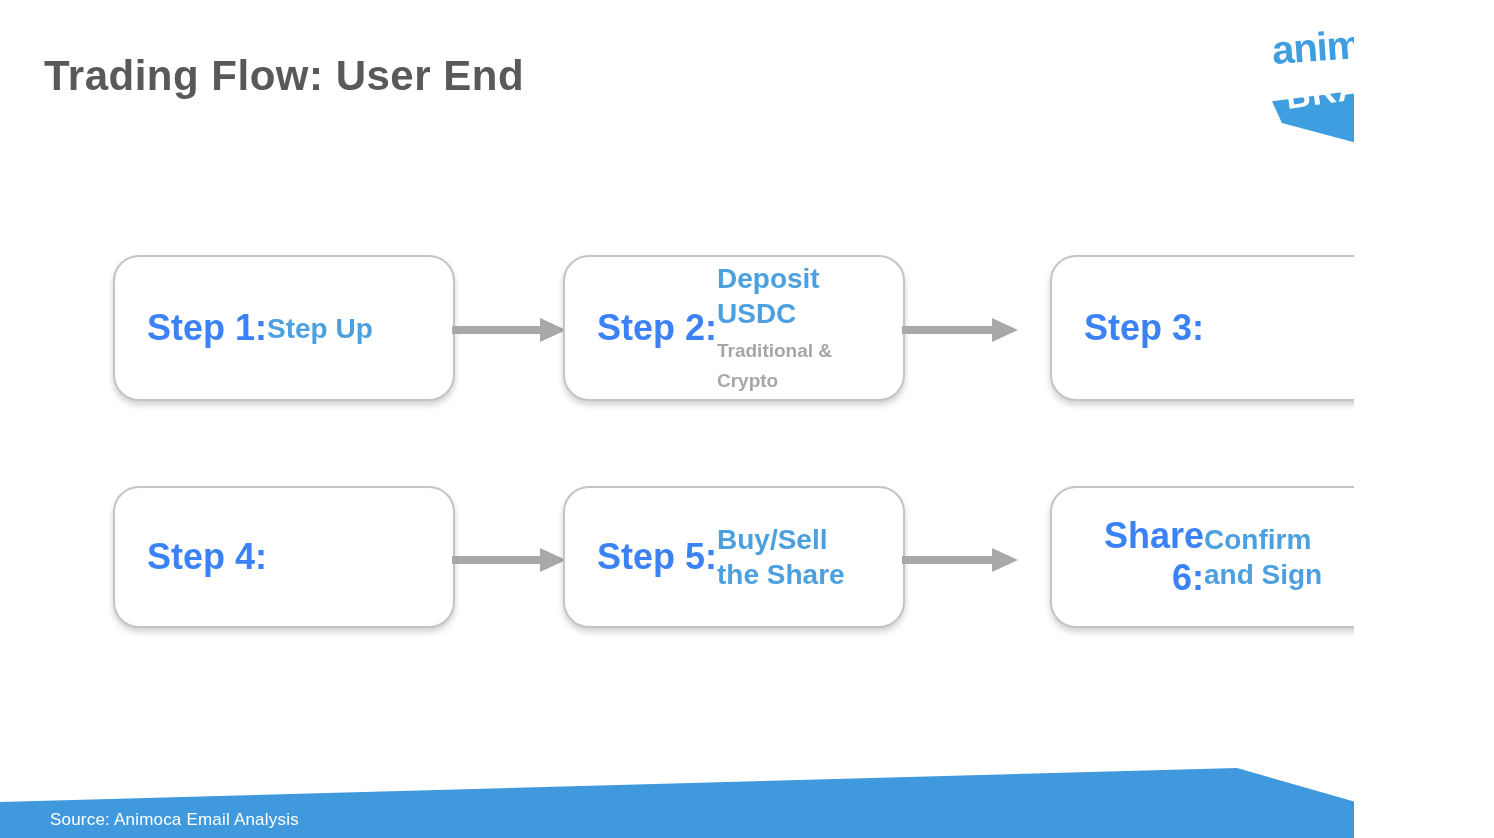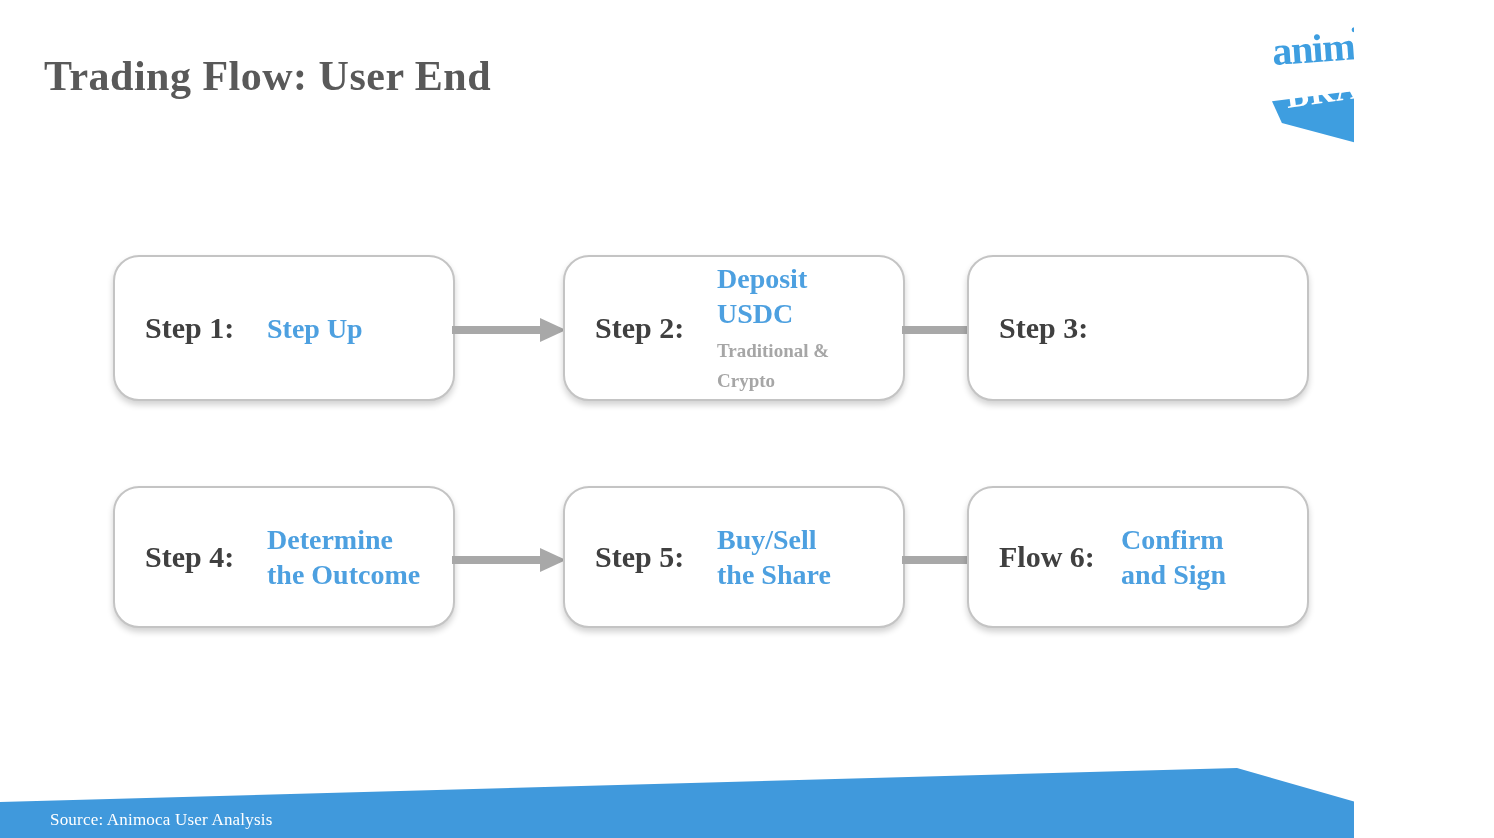--- a/index.html
+++ b/index.html
@@ -1,18 +1,18 @@
 <!DOCTYPE html>
 <html><head>
 <meta charset="utf-8">
 <style>
   html,body { margin:0; padding:0; background:#ffffff; }
   .slide {
     position:relative; width:1354px; height:838px; overflow:hidden;
-    background:#ffffff; font-family:Liberation Serif, serif;
+    background:#ffffff; font-family:Liberation Sans, sans-serif;
   }
 
   
   .title {
     position:absolute; left:44px; top:52px; margin:0;
     font-size:42px; font-weight:bold; color:#595959; letter-spacing:0.5px;
   }
 
   
   .logo { position:absolute; left:1266px; top:22px; width:220px; height:142px; }
@@ -47,24 +47,24 @@
   .step-box {
     position:absolute; width:342px; height:146px; box-sizing:border-box;
     background:#ffffff; border:2px solid #C4C4C4; border-radius:26px;
     box-shadow:0 4px 6px rgba(0,0,0,0.18);
     display:flex; align-items:center; padding:0 16px 0 30px;
   }
   .r1 { top:255px; }
   .r2 { top:486px; height:142px; }
   .c1 { left:113px; }
   .c2 { left:563px; }
-  .c3 { left:967px; }
+  .c3 { left:1050px; }
   .step-label {
     flex:none; width:122px;
-    font-size:30px; font-weight:bold; color:#404040;
+    font-size:36px; font-weight:bold; color:#3b82f6;text-align:right;
   }
   .step-text { display:flex; flex-direction:column; }
   .step-title {
     font-size:28px; font-weight:bold; color:#4DA0E0;
     white-space:pre-line; line-height:1.25;
   }
   .step-subtitle {
     font-size:19px; font-weight:bold; color:#A6A6A6;
     white-space:pre-line; line-height:1.55; margin-top:5px;
   }
@@ -127,25 +127,20 @@
       <span class="bar"></span>
       <span class="head"></span>
     </div>
 
   <div class="step-box r1 c3">
     <span class="step-label">Step 3:</span>
   </div>
 
   <div class="step-box r2 c1">
     <span class="step-label">Step 4:</span>
-    <span class="step-text">
-      <span class="step-title">Determine
-the Outcome</span>
-
-    </span>
   </div>
 
   <div class="arrow a3">
       <span class="bar"></span>
       <span class="head"></span>
     </div>
 
   <div class="step-box r2 c2">
     <span class="step-label">Step 5:</span>
     <span class="step-text">
@@ -154,26 +149,26 @@
 
     </span>
   </div>
 
   <div class="arrow a4">
       <span class="bar"></span>
       <span class="head"></span>
     </div>
 
   <div class="step-box r2 c3">
-    <span class="step-label">Flow 6:</span>
+    <span class="step-label">Share 6:</span>
     <span class="step-text">
       <span class="step-title">Confirm
 and Sign</span>
 
     </span>
   </div>
 
   <svg class="band" viewBox="0 0 1494 838" xmlns="http://www.w3.org/2000/svg" aria-hidden="true">
     <polygon points="0,802 1237,768 1418,820 1452,769 1494,762 1494,838 0,838" fill="#4099DC"></polygon>
   </svg>
-  <div class="source">Source: Animoca User Analysis</div>
+  <div class="source">Source: Animoca Email Analysis</div>
 
 </div>
 
 </body></html>

